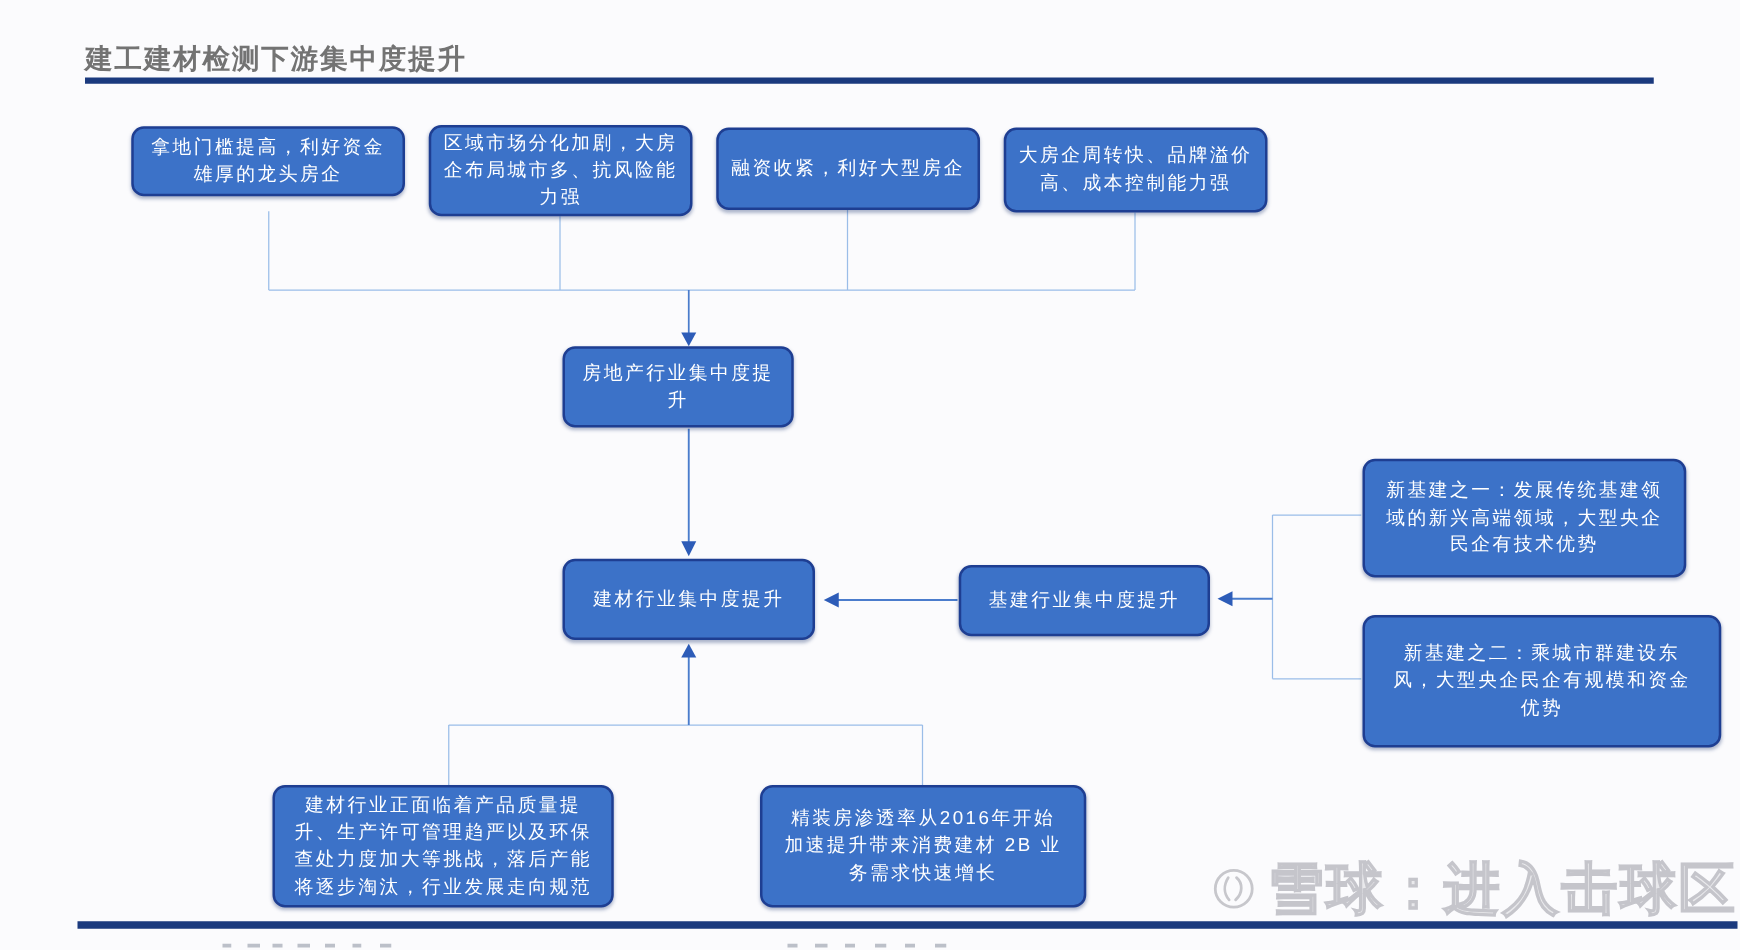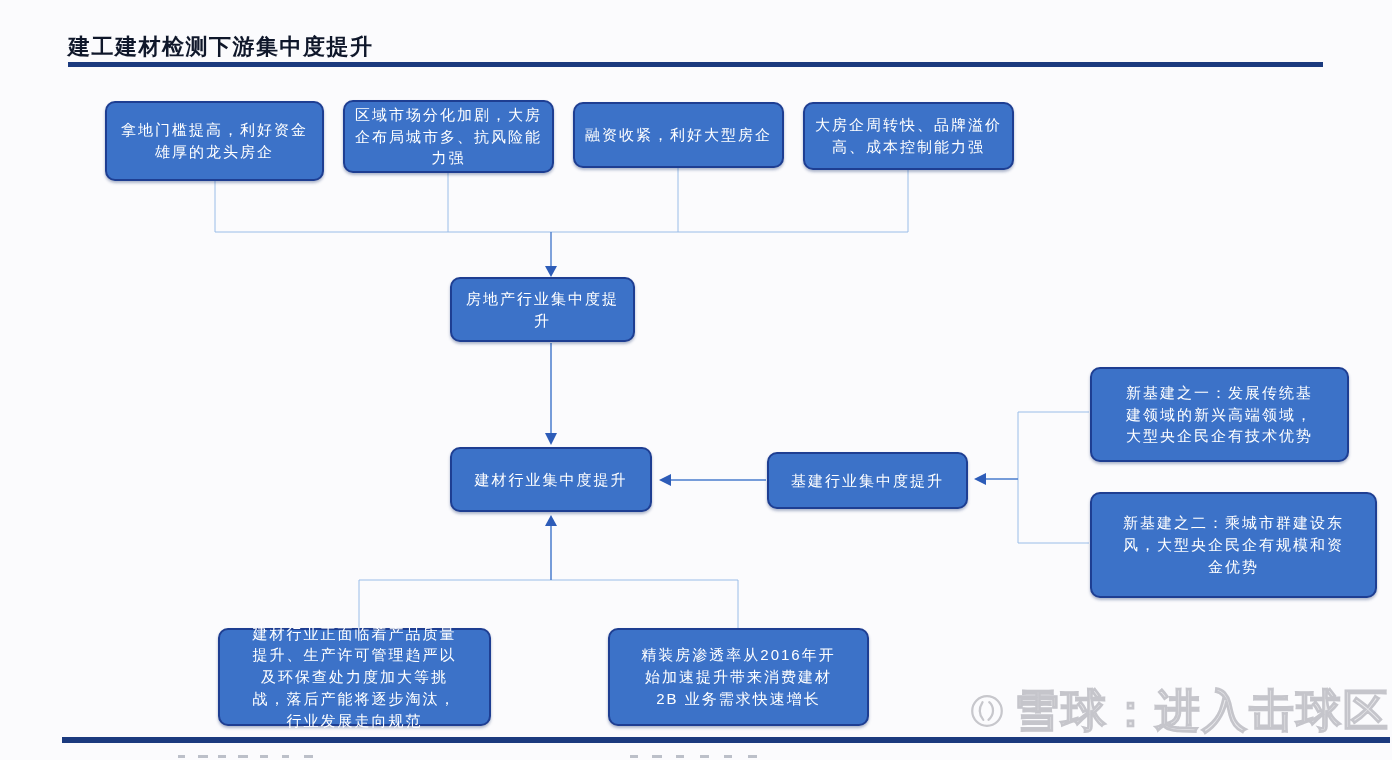--- a/index.html
+++ b/index.html
@@ -4,40 +4,40 @@
 <style>
   html,body{margin:0;padding:0;}
   body{
     width:1392px;height:760px;overflow:hidden;position:relative;
     background:#fbfbfd;
     font-family:"Liberation Sans",sans-serif;
   }
   .page{position:absolute;inset:0;}
   .title{
     position:absolute;left:68px;top:32px;
-    font-size:22px;font-weight:700;color:#0f172a;letter-spacing:1.5px;
+    font-size:22px;font-weight:700;color:#737373;letter-spacing:1.5px;
   }
   .title-rule{
     position:absolute;left:68px;top:62px;width:1255px;height:5px;
     background:var(--rule,#1b3a7e);
   }
   .connectors{position:absolute;left:0;top:0;}
   .node{
     position:absolute;box-sizing:border-box;
     background:var(--box-fill,#3c72c8);
     border:2px solid var(--box-border,#1e3e92);
     border-radius:10px;
     box-shadow:0 2px 3px rgba(23,48,110,.35);
     color:#ffffff;
     display:flex;align-items:center;justify-content:center;
     text-align:center;
     font-size:15px;line-height:1.45;letter-spacing:2px;
     padding:4px 10px;
   }
-  .node.small-pad{padding:4px 26px;}
+  .node.small-pad{padding:4px 15px;}
   .watermark{
     position:absolute;left:970px;top:684px;width:420px;height:54px;
     display:flex;align-items:center;gap:10px;
     color:#e9e9ec;
     -webkit-text-stroke:1.2px #c5c5cb;
     font-size:45px;font-weight:700;letter-spacing:2px;
     white-space:nowrap;
   }
   .bottom-bar{
     position:absolute;left:62px;top:737px;width:1328px;height:6px;
@@ -94,21 +94,21 @@
       <line x1="359" y1="580" x2="738" y2="580"></line>
       <line x1="359" y1="580" x2="359" y2="628"></line>
       <line x1="738" y1="580" x2="738" y2="628"></line>
     </g>
     <g stroke="#4a7ccc" stroke-width="1.5" fill="#2d5cb8">
       <line x1="551" y1="580" x2="551" y2="524"></line>
       <polygon points="545,526 557,526 551,515" stroke="none"></polygon>
     </g>
   </svg>
 
-  <div class="node" style="left:105px;top:101px;width:219px;height:80px">
+  <div class="node" style="left:105px;top:101px;width:219px;height:56px">
     <span>拿地门槛提高，利好资金雄厚的龙头房企</span>
   </div>
   <div class="node" style="left:343px;top:100px;width:211px;height:73px">
     <span>区域市场分化加剧，大房企布局城市多、抗风险能力强</span>
   </div>
   <div class="node" style="left:573px;top:102px;width:211px;height:66px">
     <span>融资收紧，利好大型房企</span>
   </div>
   <div class="node" style="left:803px;top:102px;width:211px;height:68px">
     <span>大房企周转快、品牌溢价高、成本控制能力强</span>

